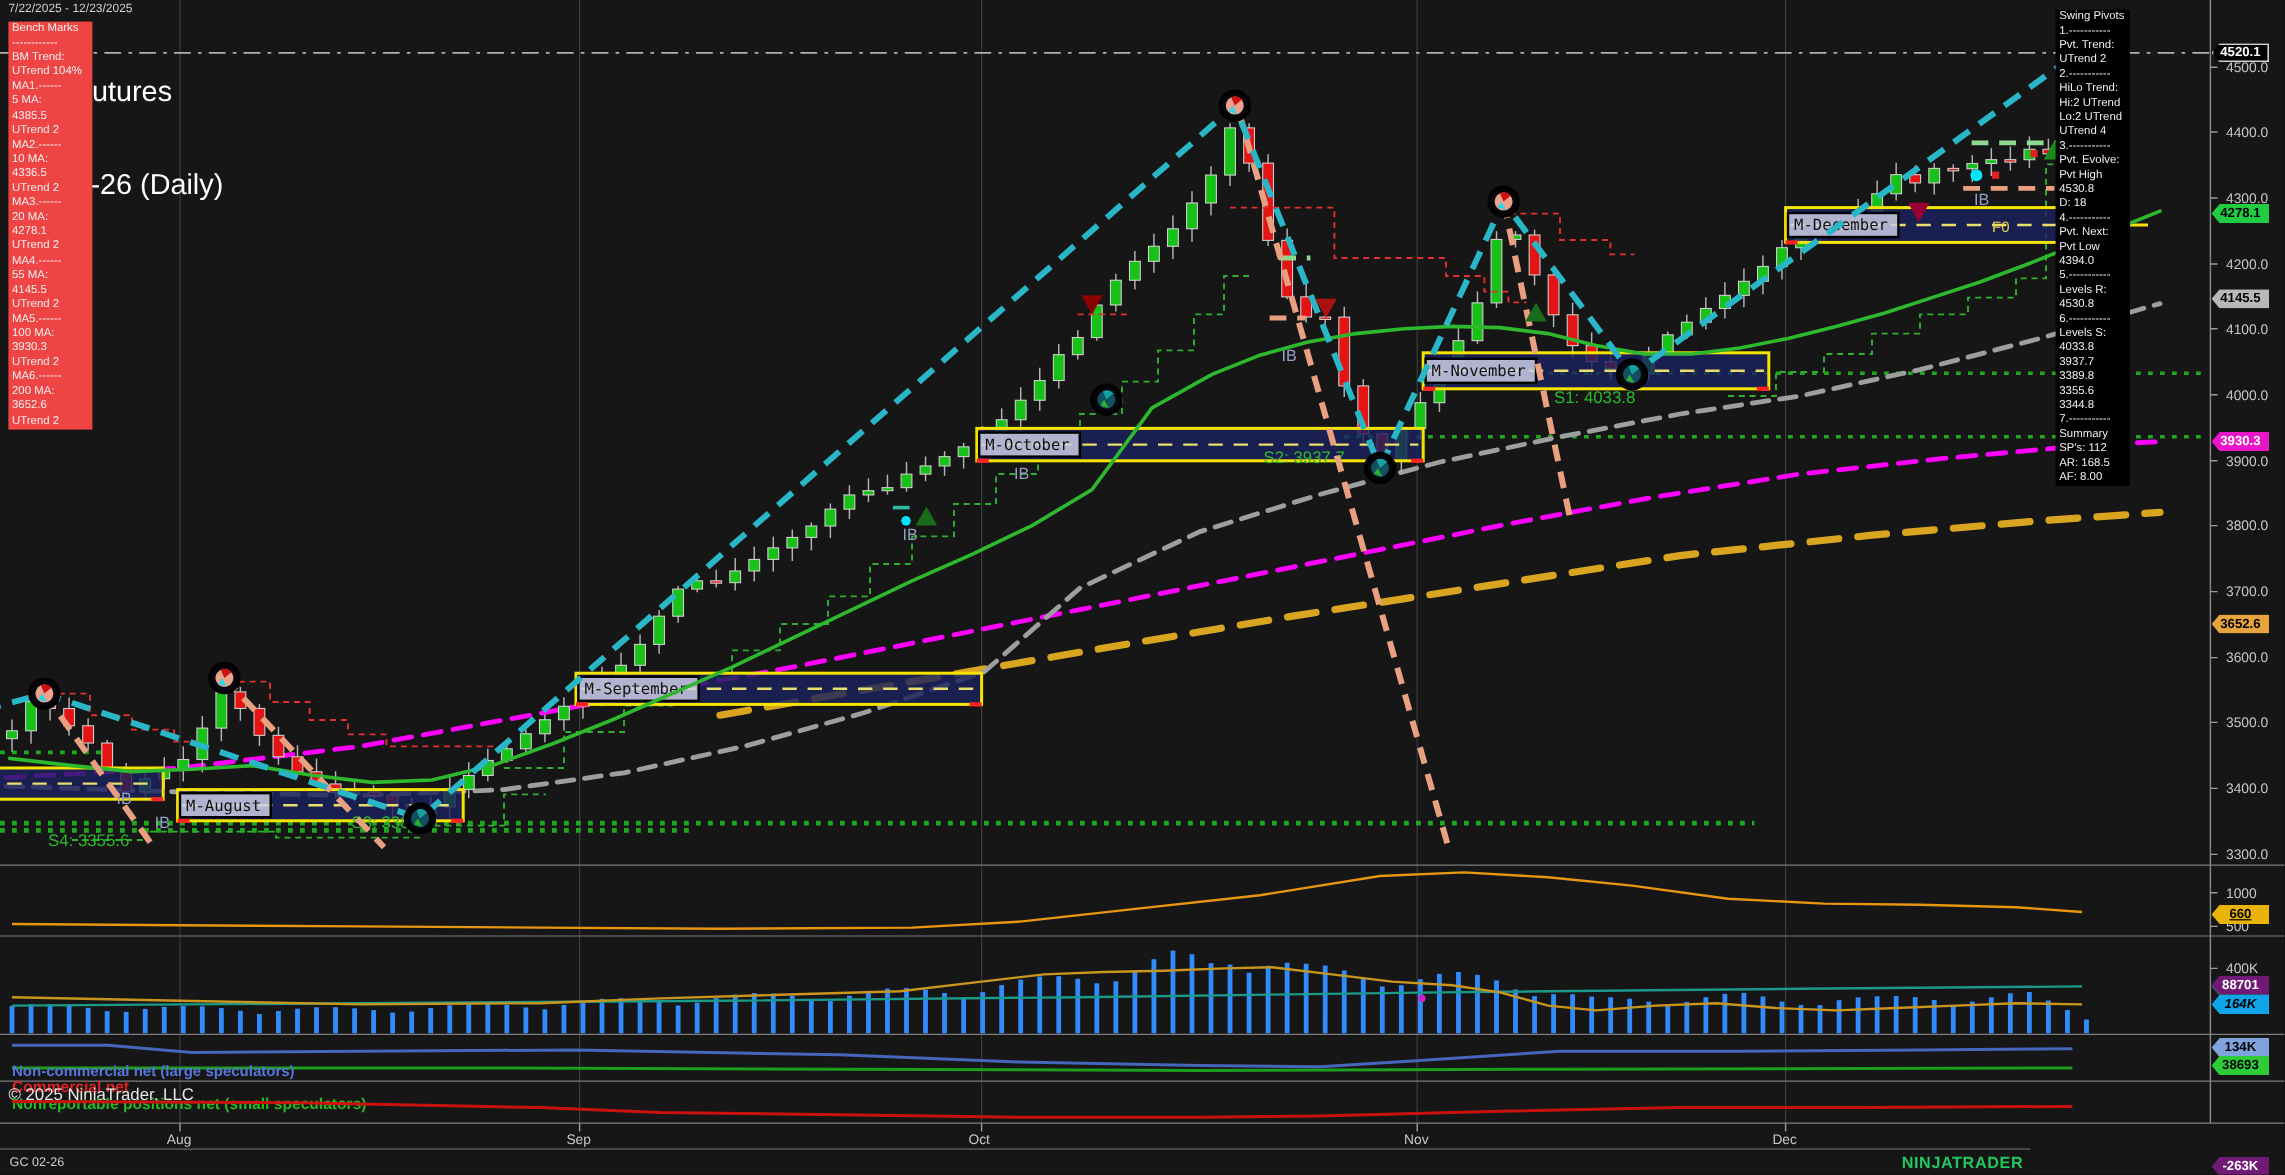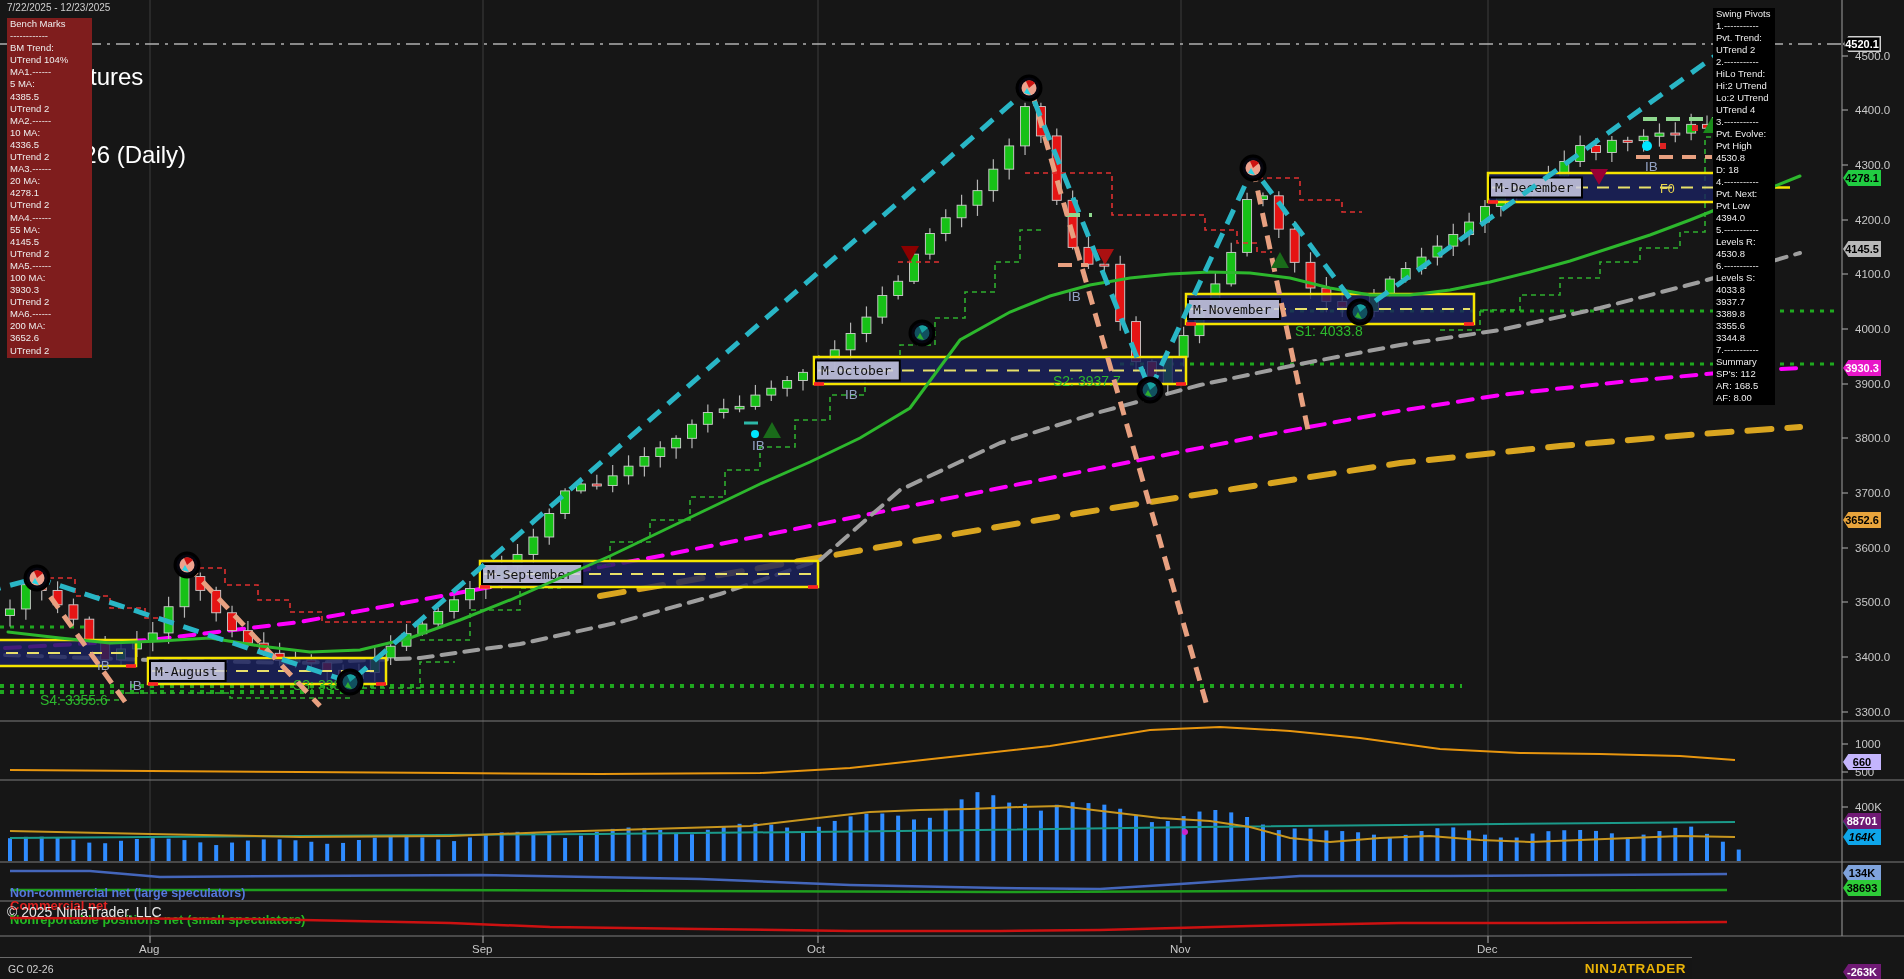--- a/index.html
+++ b/index.html
@@ -2,29 +2,29 @@
 <html><head>
 <meta charset="utf-8">
 <style>
   html,body{margin:0;padding:0;background:#000;}
   #app{position:relative;width:1904px;height:979px;background:#161616;overflow:hidden;
        font-family:"Liberation Sans",sans-serif;-webkit-font-smoothing:antialiased;}
   #plot{position:absolute;left:0;top:0;}
   .ovl{position:absolute;white-space:pre;}
   #date-range{left:7px;top:2px;font-size:10px;color:#cfcfcf;z-index:5;}
   #title-block{left:62px;top:12px;z-index:3;color:#fff;font-size:24px;line-height:26px;}
-  #bench-panel{left:7px;top:18px;width:85px;height:340px;background:#7f1d1d;z-index:4;
+  #bench-panel{left:7px;top:18px;width:70px;height:340px;background:#ef4444;z-index:4;
                color:#eee;font-size:9.5px;line-height:12.1px;padding-left:3px;box-sizing:border-box;}
   #swing-panel{left:1713px;top:8px;width:62px;height:397px;background:#000;z-index:4;
                color:#eee;font-size:9.5px;line-height:12px;padding-left:3px;box-sizing:border-box;}
   #status-bar{position:absolute;left:0;top:957px;width:1692px;height:22px;background:#151515;
               border-top:1px solid #6a6a6a;z-index:6;}
   #instrument{position:absolute;left:8px;top:5px;font-size:10.5px;color:#d0d0d0;}
-  #brand{position:absolute;right:6px;top:3px;font-size:13.5px;font-weight:bold;color:#eab308;letter-spacing:.5px;}
-  .badge{position:absolute;left:1843px;width:38px;height:16px;z-index:5;
+  #brand{position:absolute;right:6px;top:3px;font-size:13.5px;font-weight:bold;color:#22c55e;letter-spacing:.5px;}
+  .badge{position:absolute;left:1843px;width:48px;height:16px;z-index:5;
          clip-path:polygon(0 50%,14% 0,100% 0,100% 100%,14% 100%);
          font-size:11px;font-weight:bold;text-align:center;line-height:16px;}
 </style>
 </head>
 <body>
 
 <div id="app">
   <svg id="plot" width="1904" height="979">
       <rect x="0" y="0" width="1904" height="979" fill="#161616"></rect>
       <line x1="150" y1="0" x2="150" y2="936" stroke="#3c3c3c" stroke-width="1"></line>
@@ -555,20 +555,20 @@
 
   <div id="status-bar">
     <span class="ovl" id="instrument">GC 02-26</span>
     <span id="brand">NINJATRADER</span>
   </div>
 <div class="badge" style="top: 36px; background: rgb(0, 0, 0); color: rgb(255, 255, 255); box-shadow: rgb(208, 208, 208) 0px 0px 0px 1.5px inset;">4520.1</div>
     <div class="badge" style="top: 170px; background: rgb(33, 204, 66); color: rgb(0, 0, 0);">4278.1</div>
     <div class="badge" style="top: 241px; background: rgb(184, 184, 184); color: rgb(0, 0, 0);">4145.5</div>
     <div class="badge" style="top: 360px; background: rgb(232, 22, 200); color: rgb(255, 255, 255);">3930.3</div>
     <div class="badge" style="top: 512px; background: rgb(232, 164, 60); color: rgb(0, 0, 0);">3652.6</div>
-    <div class="badge" style="top: 754px; background: #c4b5fd; color: rgb(0, 0, 0); text-decoration: underline;">660</div>
+    <div class="badge" style="top: 754px; background: #eab308; color: rgb(0, 0, 0); text-decoration: underline;">660</div>
     <div class="badge" style="top: 814px; background: rgb(19, 133, 122); color: rgb(0, 0, 0);">459K</div>
     <div class="badge" style="top: 829px; background: #0ea5e9; color: rgb(0, 0, 0); font-style: italic;">164K</div>
     <div class="badge" style="top: 813px; background: #701a75; color: rgb(255, 255, 255);">88701</div>
     <div class="badge" style="top: 865px; background: rgb(127, 163, 220); color: rgb(0, 0, 0);">134K</div>
     <div class="badge" style="top: 880px; background: rgb(46, 204, 56); color: rgb(0, 0, 0);">38693</div>
     <div class="badge" style="top: 964px; background: #701a75; color: rgb(255, 255, 255);">-263K</div>
   </div>
 
 </body></html>

